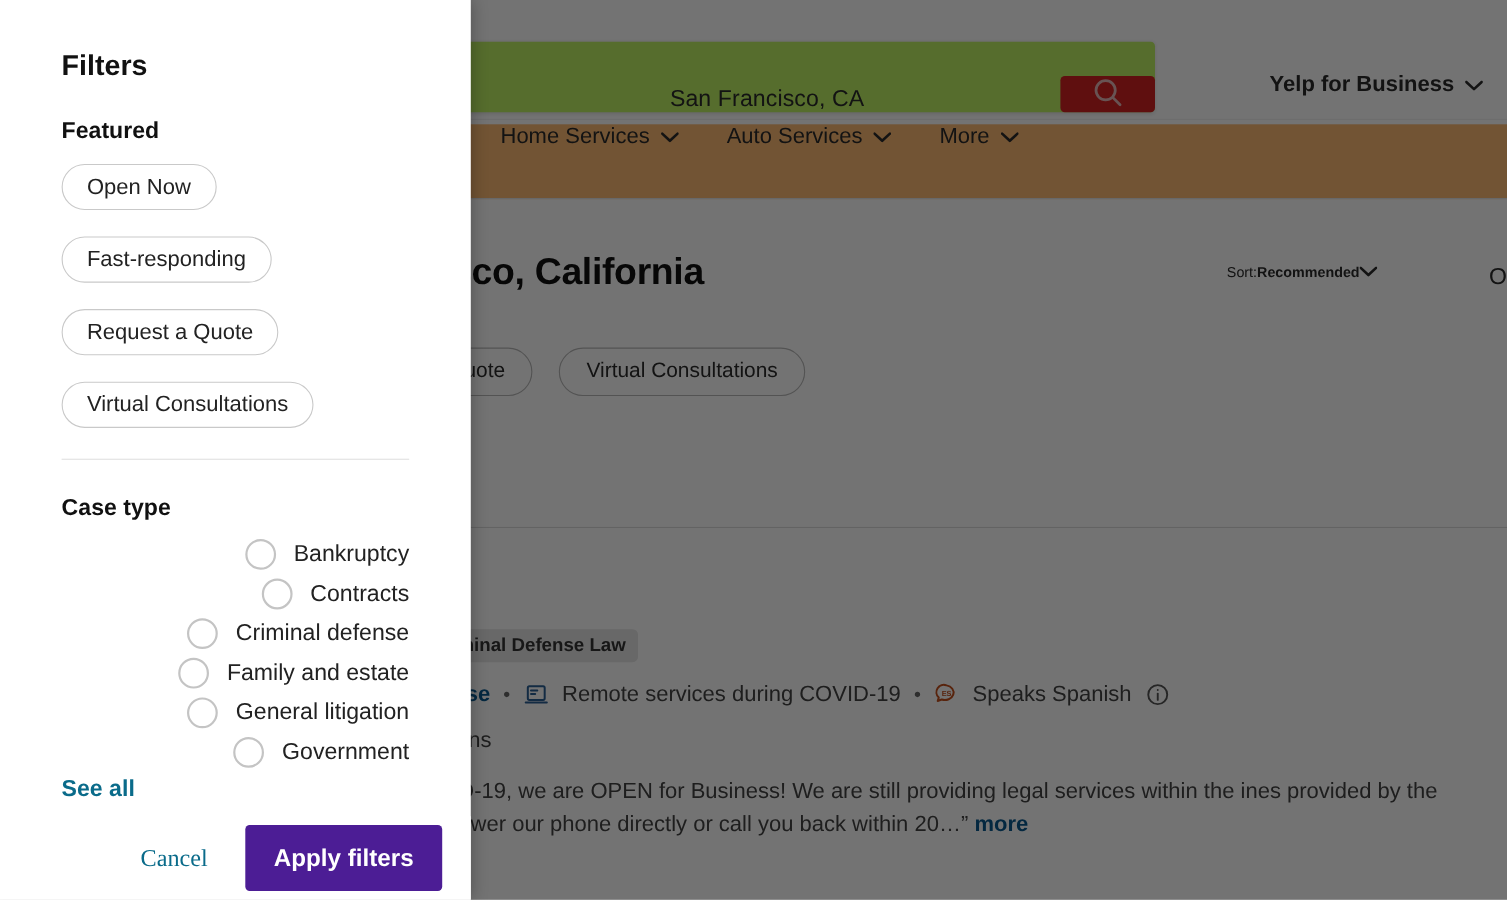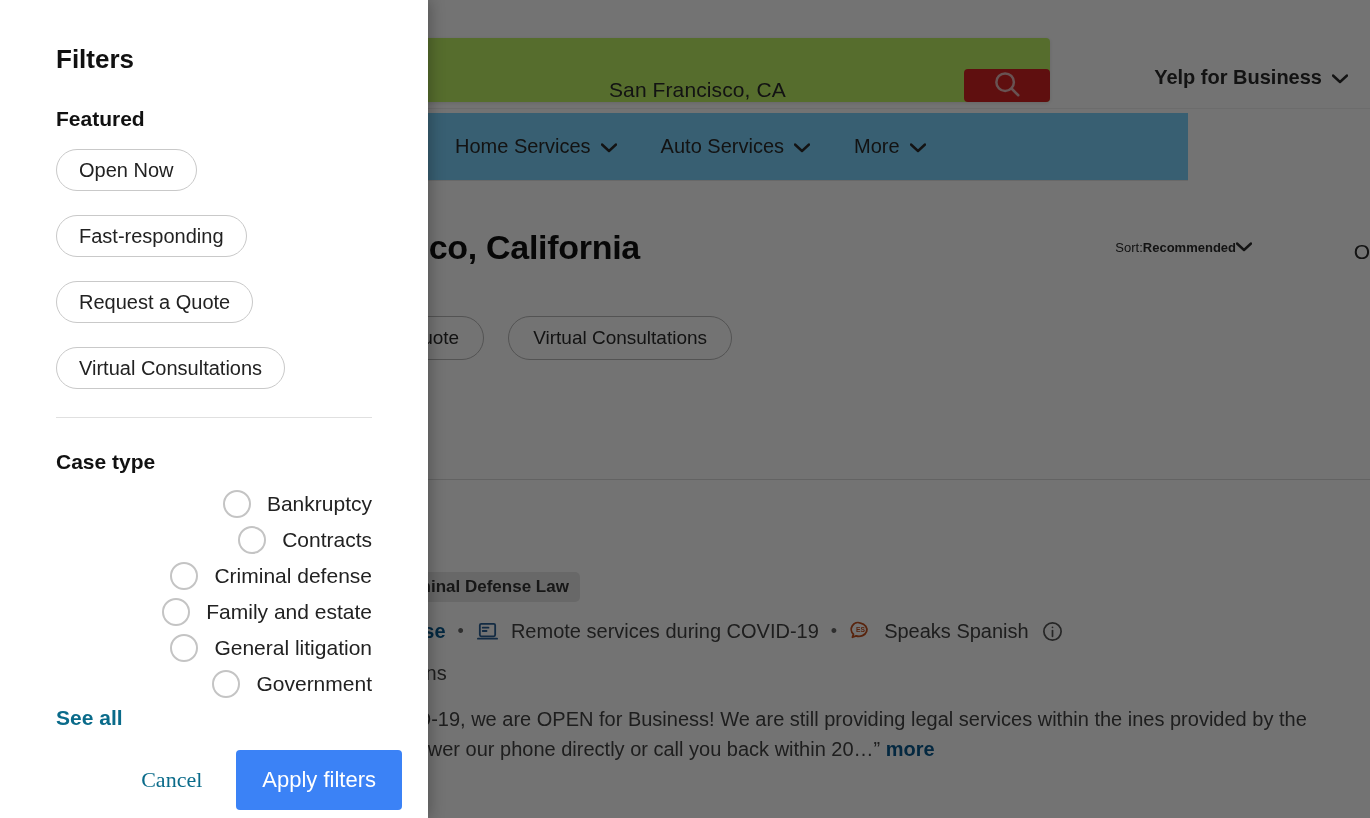--- a/index.html
+++ b/index.html
@@ -62,24 +62,24 @@
   .biz-link {
     position: absolute; right: 22px; top: 52px;
     display: flex; align-items: center; gap: 10px;
     font-size: 20px; font-weight: bold; color: #2b2b2b;
     cursor: pointer;
   }
 
   
   .nav {
     position: absolute; left: 0; top: 113px;
-    width: 1188px; height: 68px;
-    background: #7dd3fc;
+    width: 1370px; height: 68px;
+    background: #fdba74;
     border-bottom: 1px solid #e6e6e6;
-    display: flex; align-items: center;
+    display: flex; align-items: flex-start;
     padding-left: 455px;
     gap: 44px;
   }
   .nav-item {
     display: flex; align-items: center; gap: 10px;
     font-size: 20px; color: #2b2b2b;
     cursor: pointer;
   }
 
   
@@ -233,22 +233,22 @@
     padding-right: 26px;
   }
   .btn-cancel {
     background: none; border: none;
     font-size: 22px; color: #0a6b8a;
     cursor: pointer;
     font-family: Liberation Serif, serif;
     padding: 8px 10px;
   }
   .btn-apply {
-    background: #3b82f6; border: none;
-    color: #fff; font-size: 22px; font-weight: normal;
+    background: #4c1d95; border: none;
+    color: #fff; font-size: 22px; font-weight: bold;
     padding: 17px 26px;
     border-radius: 4px;
     cursor: pointer;
     font-family: inherit;
   }
 </style>
 </head>
 <body>
 
 <div id="page">

